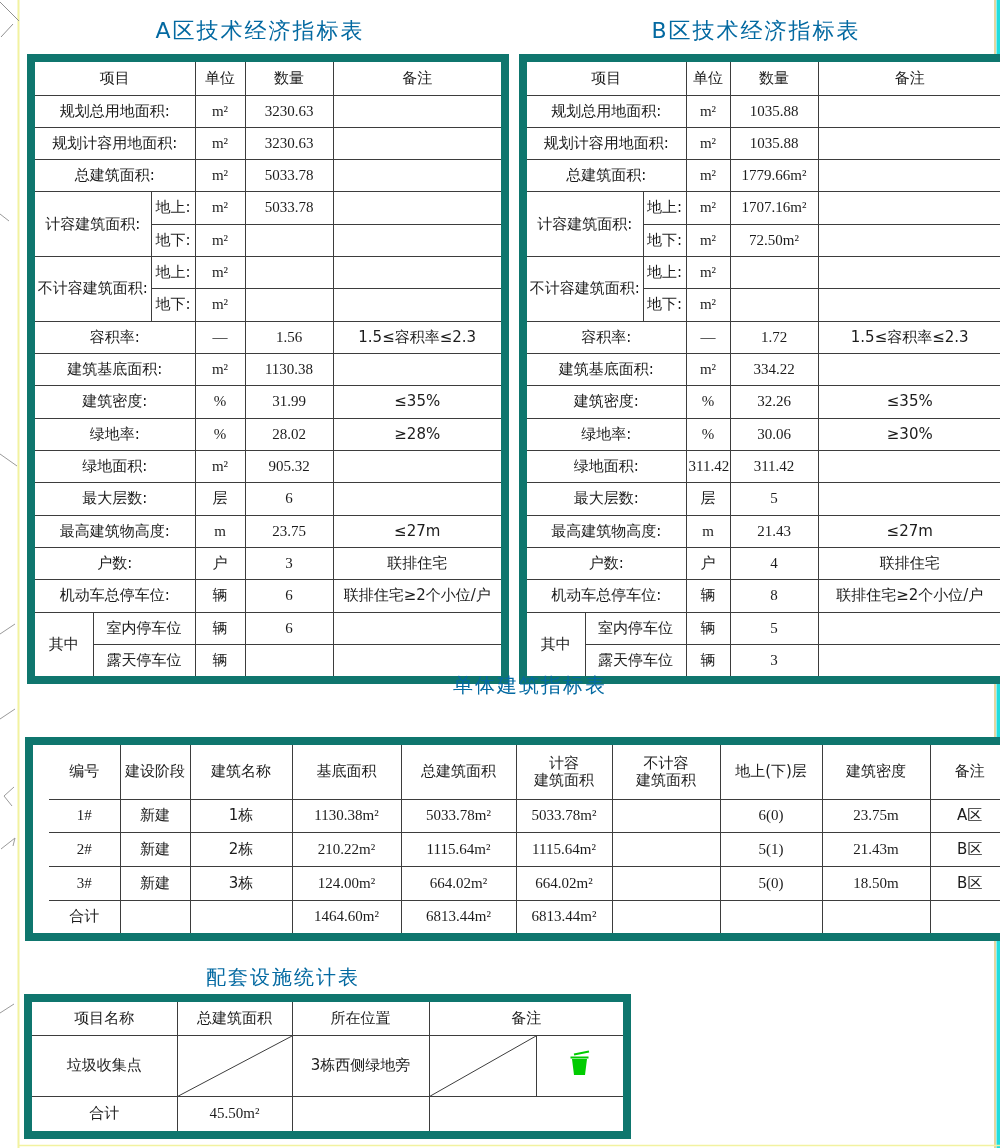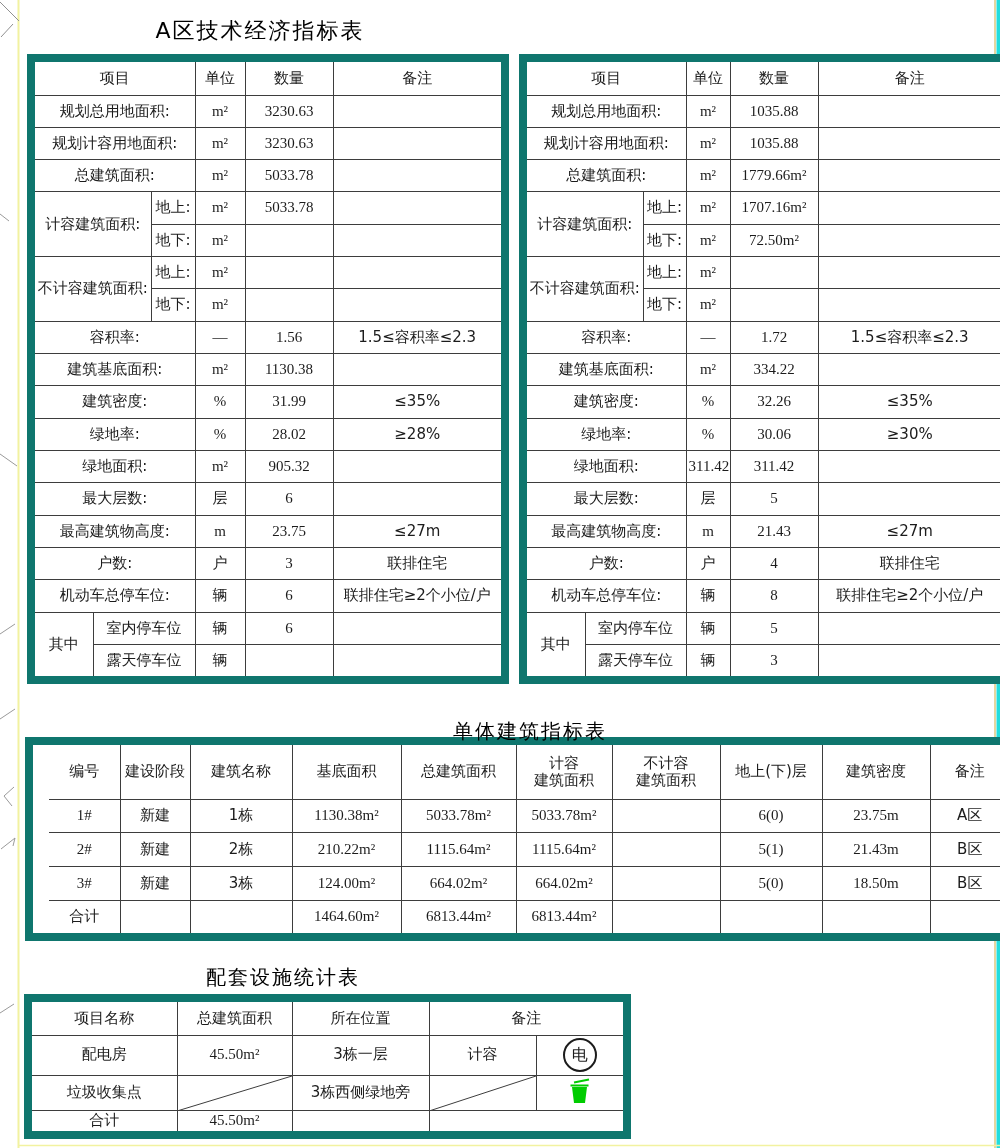--- a/index.html
+++ b/index.html
@@ -1,21 +1,21 @@
 <!DOCTYPE html>
 <html><head>
 <meta charset="utf-8">
 <style>
   html,body { margin:0; padding:0; background:#ffffff; }
   #canvas {
     position:relative; width:1000px; height:1148px; background:#ffffff;
     font-family:"DejaVu Sans", sans-serif; color:#1c1c1c; overflow:hidden;
   }
   .tbl-title {
-    position:absolute; text-align:center; font-size:22px; color:#000000;
+    position:absolute; text-align:center; font-size:22px; color:#0369a1;
     letter-spacing:2px; font-weight:500; z-index:2;
   }
   .tbl-title.small { font-size:20px; }
   .wrap { position:absolute; border:8px solid #0f766e; background:#ffffff; z-index:1; }
   table.tbl { border-collapse:collapse; border:hidden; table-layout:fixed; width:100%; height:100%; }
   table.tbl td {
     border:1px solid #3d3d3d; font-size:15px; text-align:center;
     vertical-align:middle; padding:0 2px; overflow:hidden; line-height:1.15;
   }
   .hdr td { font-size:16px; }
@@ -54,21 +54,22 @@
     <line x1="0" y1="454" x2="17" y2="466" stroke="#9a9a9a" stroke-width="1"></line>
     <line x1="0" y1="634" x2="15" y2="624" stroke="#9a9a9a" stroke-width="1"></line>
     <line x1="0" y1="719" x2="15" y2="709" stroke="#9a9a9a" stroke-width="1"></line>
     <polyline points="14,787 4,796 12,806" fill="none" stroke="#9a9a9a" stroke-width="1"></polyline>
     <polyline points="1,849 15,838 13,846" fill="none" stroke="#9a9a9a" stroke-width="1"></polyline>
     <line x1="0" y1="1013" x2="14" y2="1004" stroke="#9a9a9a" stroke-width="1"></line>
     <line x1="988" y1="99" x2="994" y2="106" stroke="#9a9a9a" stroke-width="1"></line>
   </svg>
 
   <div class="tbl-title" style="left:27px; top:16px; width:466px;">A区技术经济指标表</div>
-  <div class="tbl-title small" style="left:100px; top:718px; width:860px;">单体建筑指标表</div>
+  <div class="tbl-title" style="left:519px; top:16px; width:474px;">B区技术经济指标表</div>
+  <div class="tbl-title small" style="left:100px; top:672px; width:860px;">单体建筑指标表</div>
   <div class="tbl-title small" style="left:33px; top:964px; width:500px;text-align:center;">配套设施统计表</div>
 
   <div class="wrap" style="left:27px; top:54px; width:466px; height:614px;">
     <table class="tbl">
       <colgroup>
           <col style="width:58px">
           <col style="width:58px">
           <col style="width:44px">
           <col style="width:50px">
           <col style="width:88px">
@@ -419,31 +420,20 @@
           <col style="width:87px">
         </colgroup>
       <tbody>
           <tr class="hdr ft-hdr">
         <td>项目名称</td>
         <td>总建筑面积</td>
         <td>所在位置</td>
         <td colspan="2">备注</td>
       </tr>
       <tr>
-        <td>配电房</td>
-        <td class="num">45.50m²</td>
-        <td class="loc">3栋一层</td>
-        <td>计容</td>
-        <td class="icon-cell">
-          <div class="power-icon">
-                <span>电</span>
-              </div>
-        </td>
-      </tr>
-      <tr>
         <td>垃圾收集点</td>
         <td class="relpos">
           <svg class="diag-svg">
                 <line x1="0" y1="100%" x2="100%" y2="0" stroke="#3d3d3d" stroke-width="1"></line>
               </svg>
         </td>
         <td class="loc">3栋西侧绿地旁</td>
         <td class="relpos">
           <svg class="diag-svg">
                 <line x1="0" y1="100%" x2="100%" y2="0" stroke="#3d3d3d" stroke-width="1"></line>

